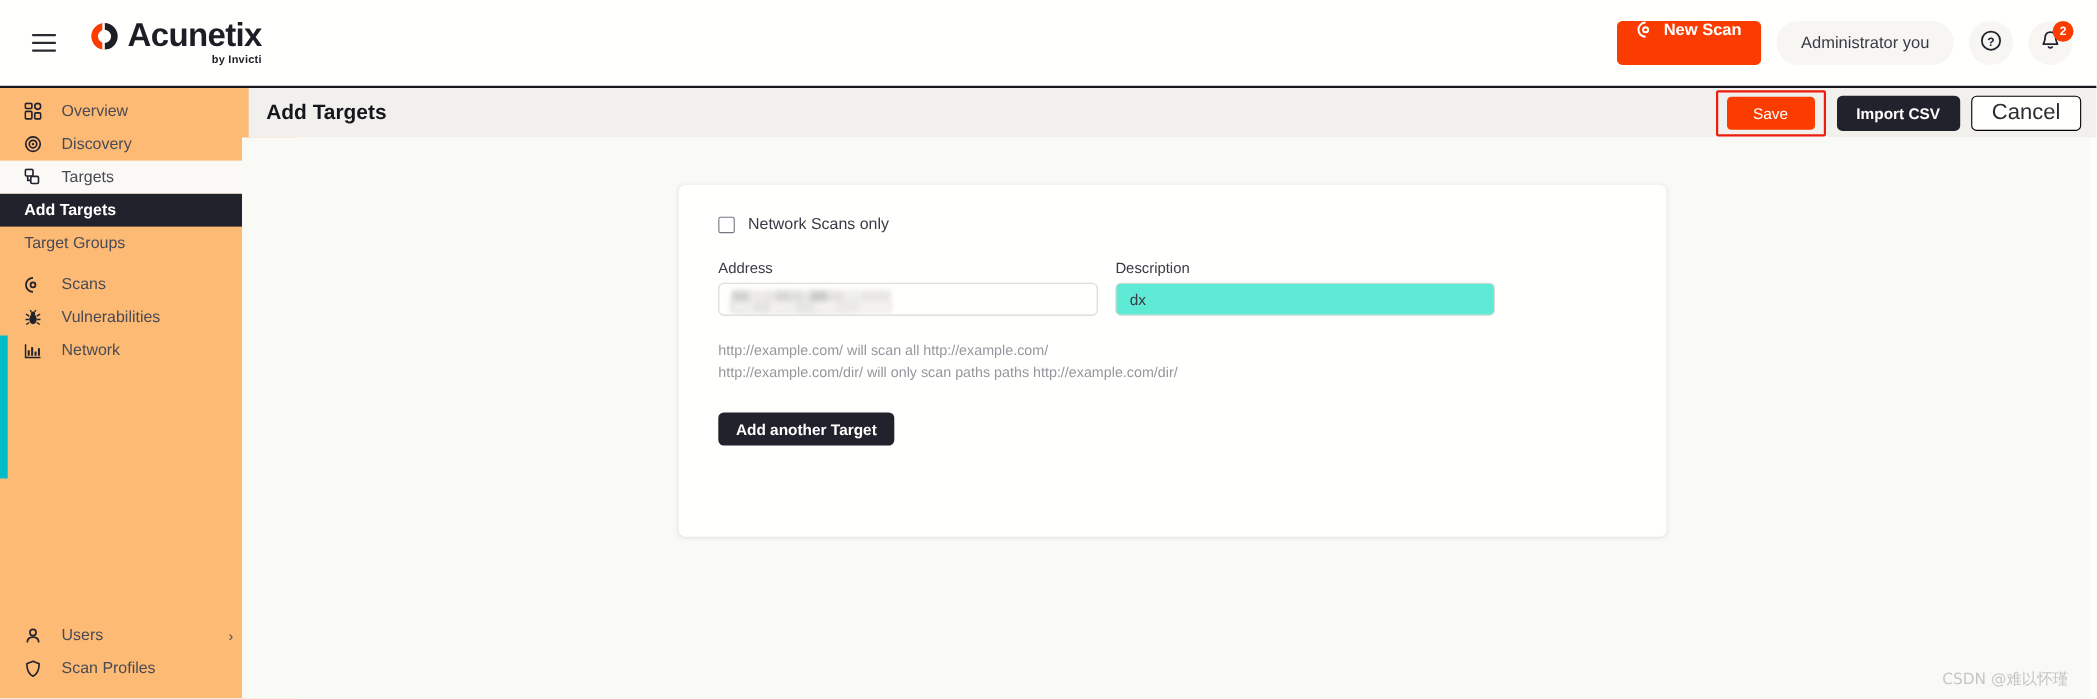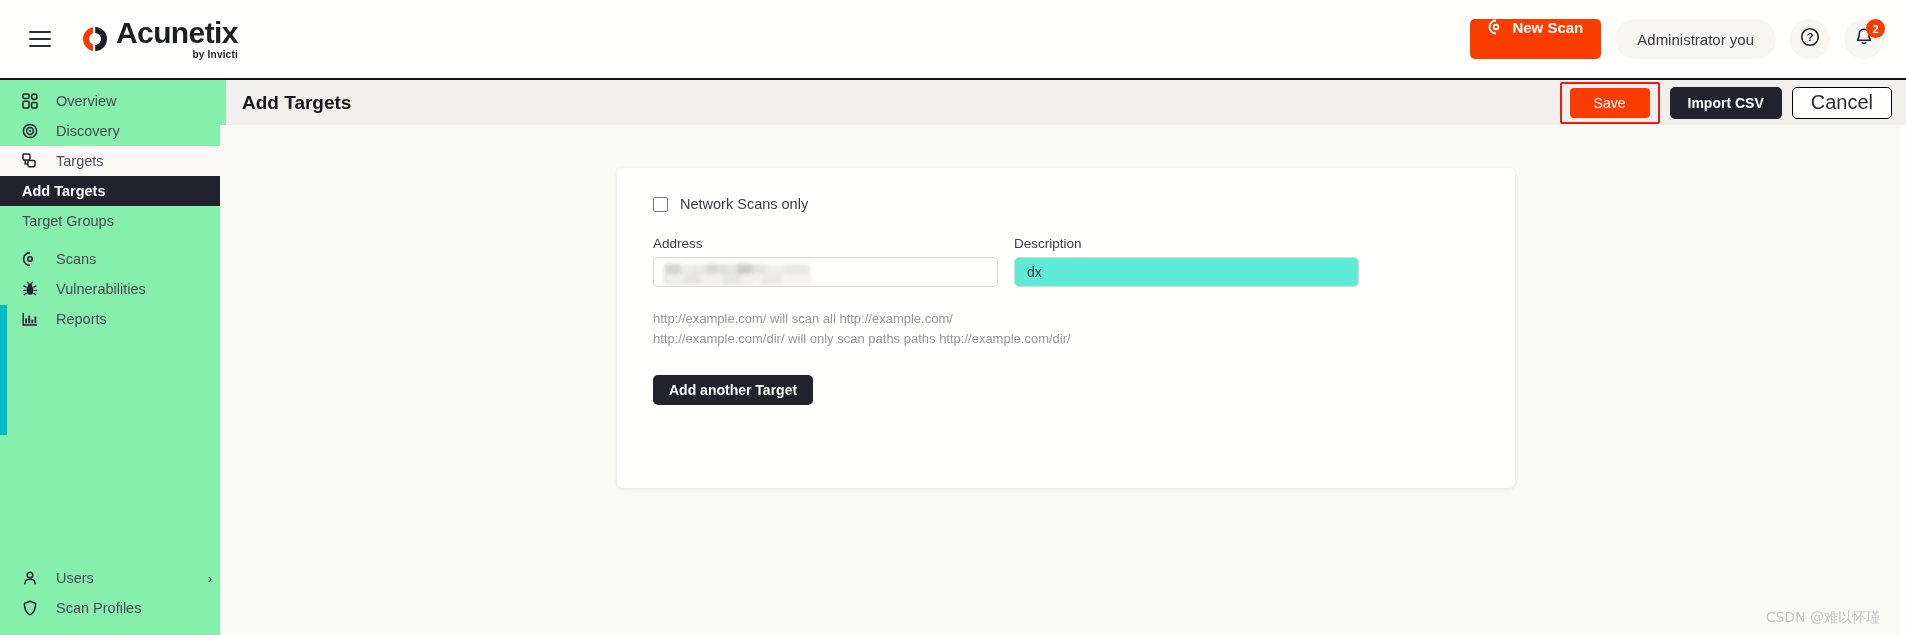--- a/index.html
+++ b/index.html
@@ -20,21 +20,21 @@
     border-bottom: 2px solid #16161d;
     z-index: 5;
   }
   .hamburger {
     margin-left: 22px; width: 36px; height: 36px;
     display: flex; flex-direction: column; justify-content: center; align-items: center; gap: 5px;
     cursor: pointer;
   }
   .hamburger span { display: block; width: 22px; height: 2px; background: #2b2b33; border-radius: 1px; }
 
-  .brand { margin-left: 22px; display: flex; align-items: center; }
+  .brand { margin-left: 22px; display: flex; align-items: flex-start; }
   .brand-mark { width: 30px; height: 30px; position: relative; margin-right: 6px; }
   .brand-text-wrap { position: relative; }
   .brand-name {
     font-size: 30px; font-weight: 700; color: #1d1d26; letter-spacing: -0.6px;
     line-height: 30px;
   }
   .brand-sub {
     font-size: 10px; font-weight: 700; color: #1d1d26;
     text-align: right; margin-top: 1px; letter-spacing: 0.2px;
   }
@@ -64,21 +64,21 @@
     min-width: 19px; height: 19px; border-radius: 10px;
     background: #fa3c00; color: #fff;
     font-size: 11px; font-weight: 700;
     display: flex; align-items: center; justify-content: center;
     padding: 0 4px;
   }
 
   
   .sidebar {
     position: absolute; left: 0; top: 80px; width: 270px; height: 555px;
-    background: #86efac; border-right: 1px solid #e3e2dc;
+    background: #fdba74; border-right: 1px solid #e3e2dc;
   }
   .teal-bar {
     position: absolute; left: 0; top: 225px; width: 7px; height: 130px;
     background: #00bcc9;
   }
   .nav-item {
     height: 30px; display: flex; align-items: center;
     padding-left: 22px; color: #4a4a55; font-size: 14.5px;
     cursor: pointer; position: relative;
   }
@@ -337,21 +337,21 @@
     <div class="nav-item">
       <span class="ic">
         <svg width="16" height="16" viewBox="0 0 16 16">
           <path d="M1.2 2 L1.2 14 L14.8 14" fill="none" stroke="#22222c" stroke-width="1.4"></path>
           <rect x="3.2" y="7.4" width="1.8" height="5" fill="#22222c"></rect>
           <rect x="6.3" y="4.6" width="1.8" height="7.8" fill="#22222c"></rect>
           <rect x="9.4" y="8.6" width="1.8" height="3.8" fill="#22222c"></rect>
           <rect x="12.5" y="5.6" width="1.8" height="6.8" fill="#22222c"></rect>
         </svg>
       </span>
-      <span>Reports</span>
+      <span>Network</span>
     </div>
 
     <div class="nav-bottom">
       <div class="nav-item">
         <span class="ic">
           <svg width="16" height="16" viewBox="0 0 16 16">
             <circle cx="8" cy="5" r="2.8" fill="none" stroke="#22222c" stroke-width="1.5"></circle>
             <path d="M2.8 14.2 C2.8 10.8 5.2 9.2 8 9.2 C10.8 9.2 13.2 10.8 13.2 14.2" fill="none" stroke="#22222c" stroke-width="1.5"></path>
           </svg>
         </span>

